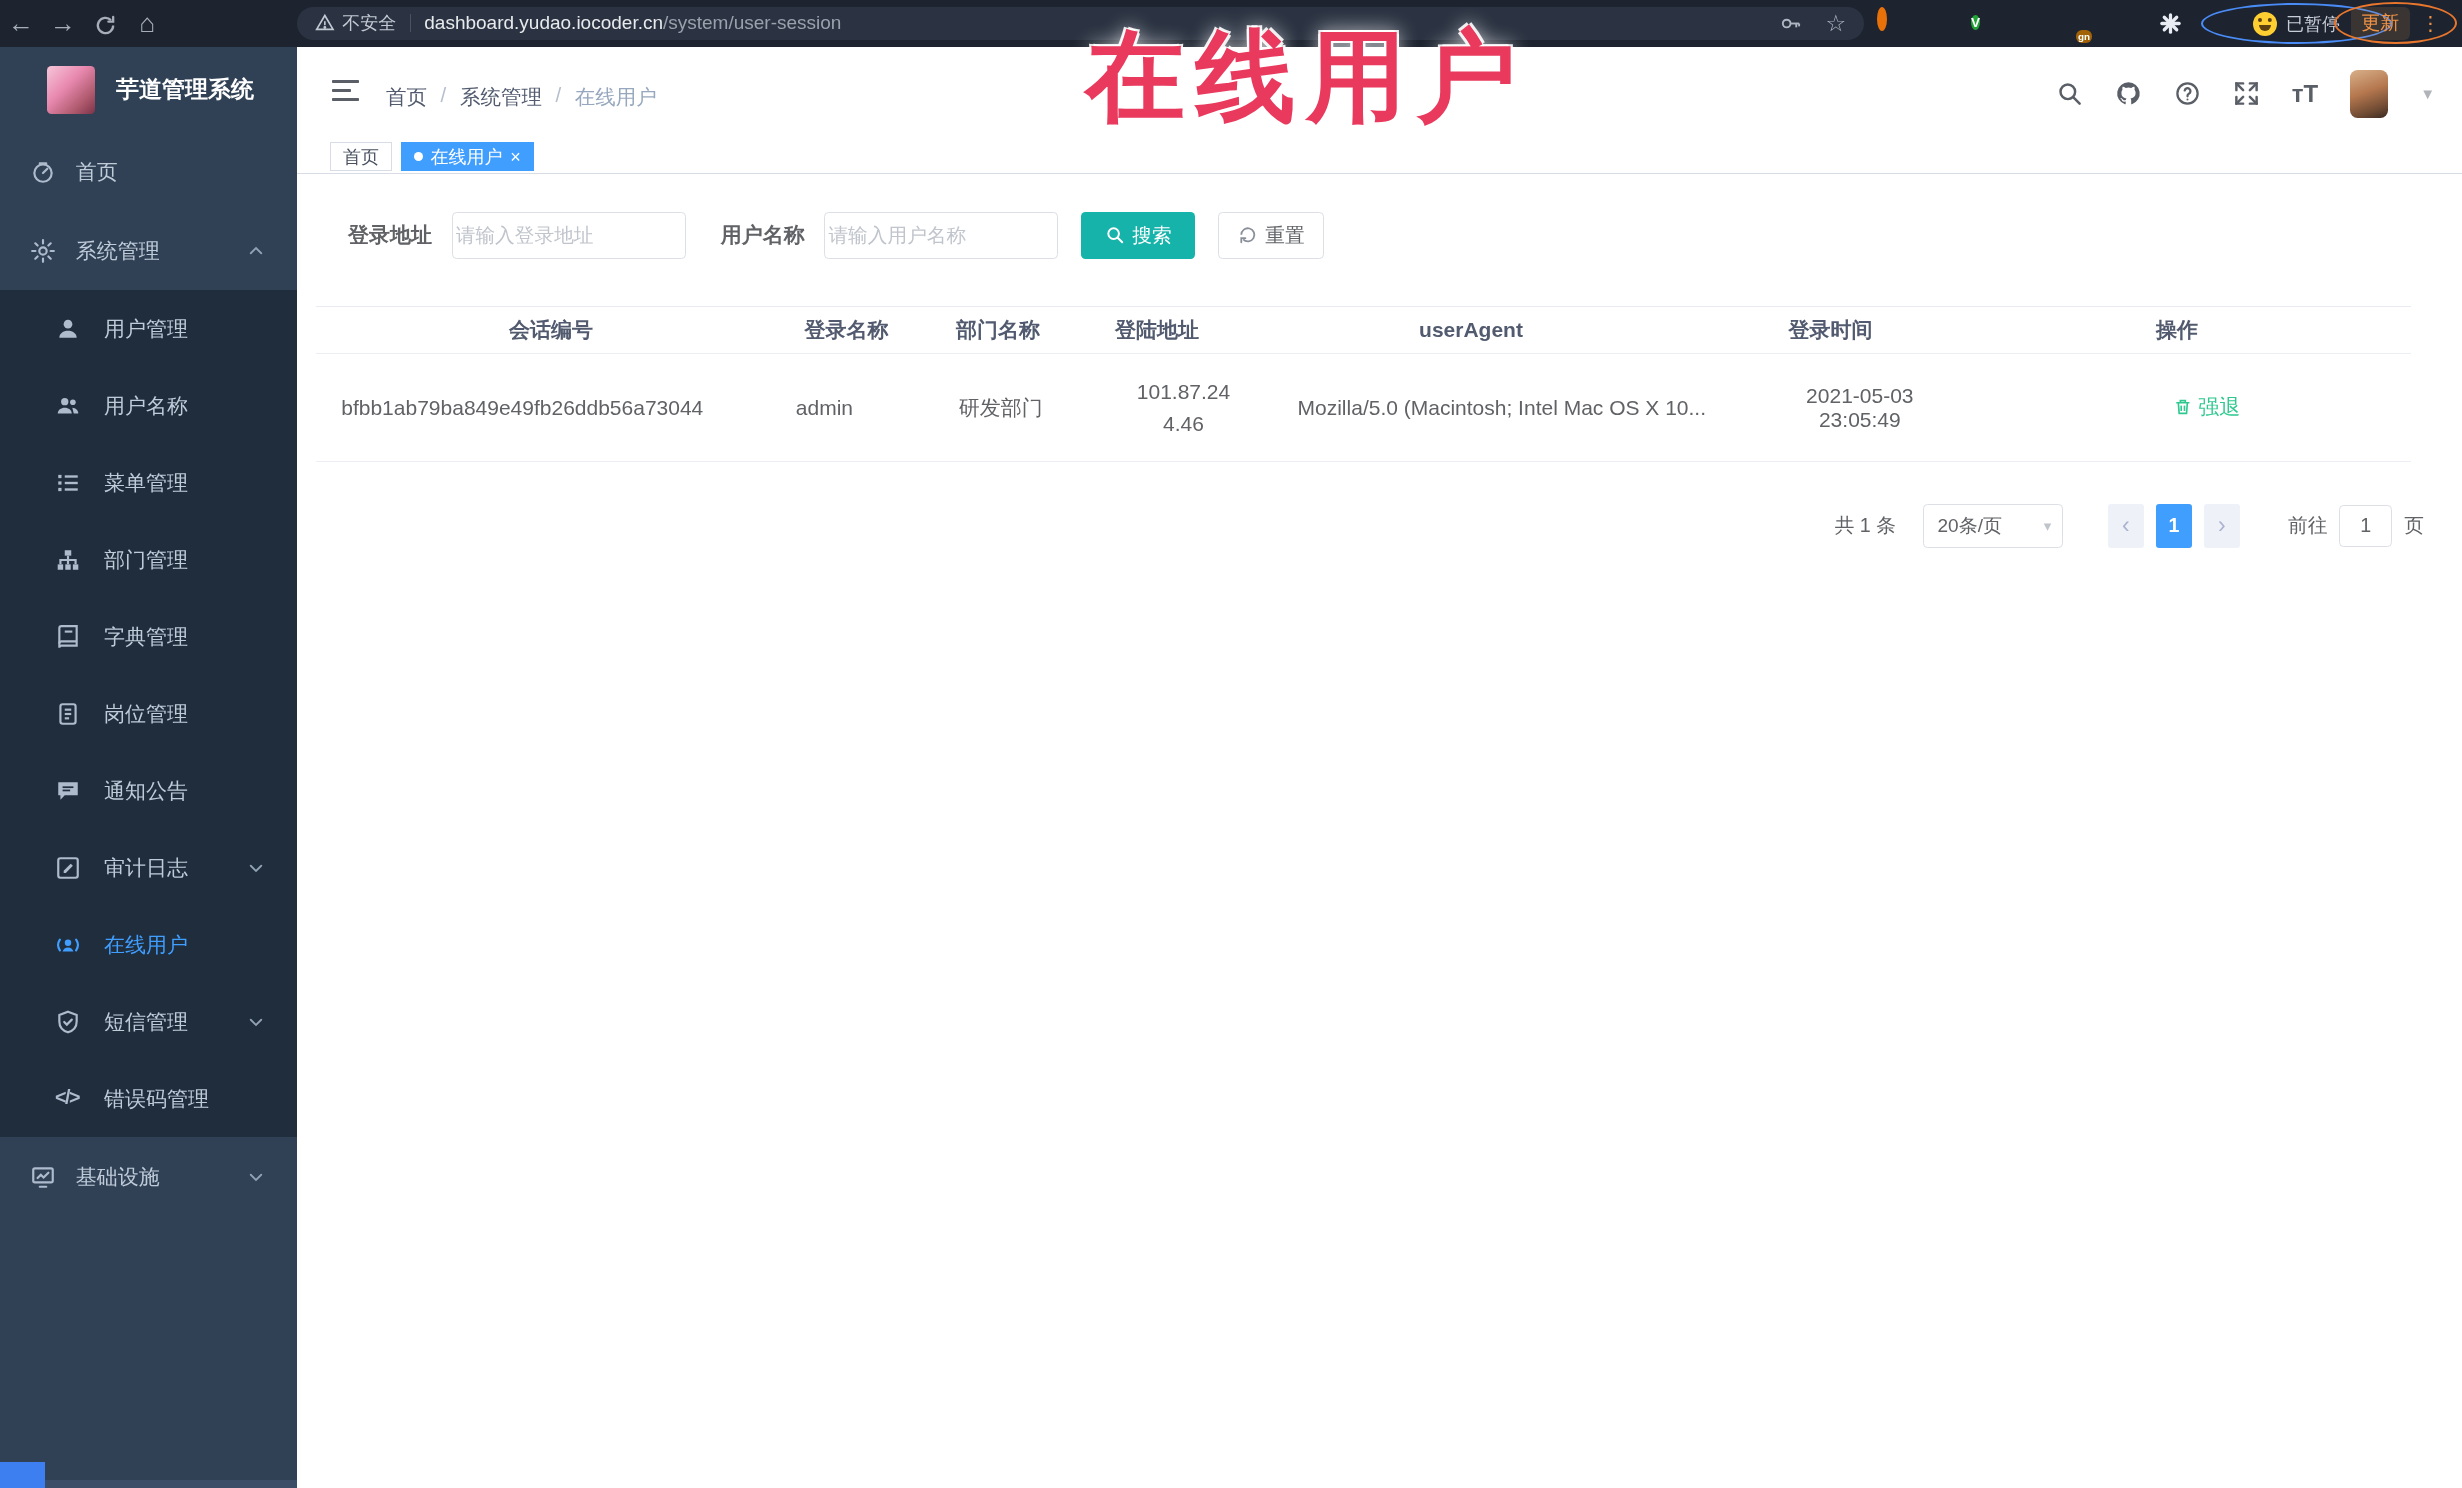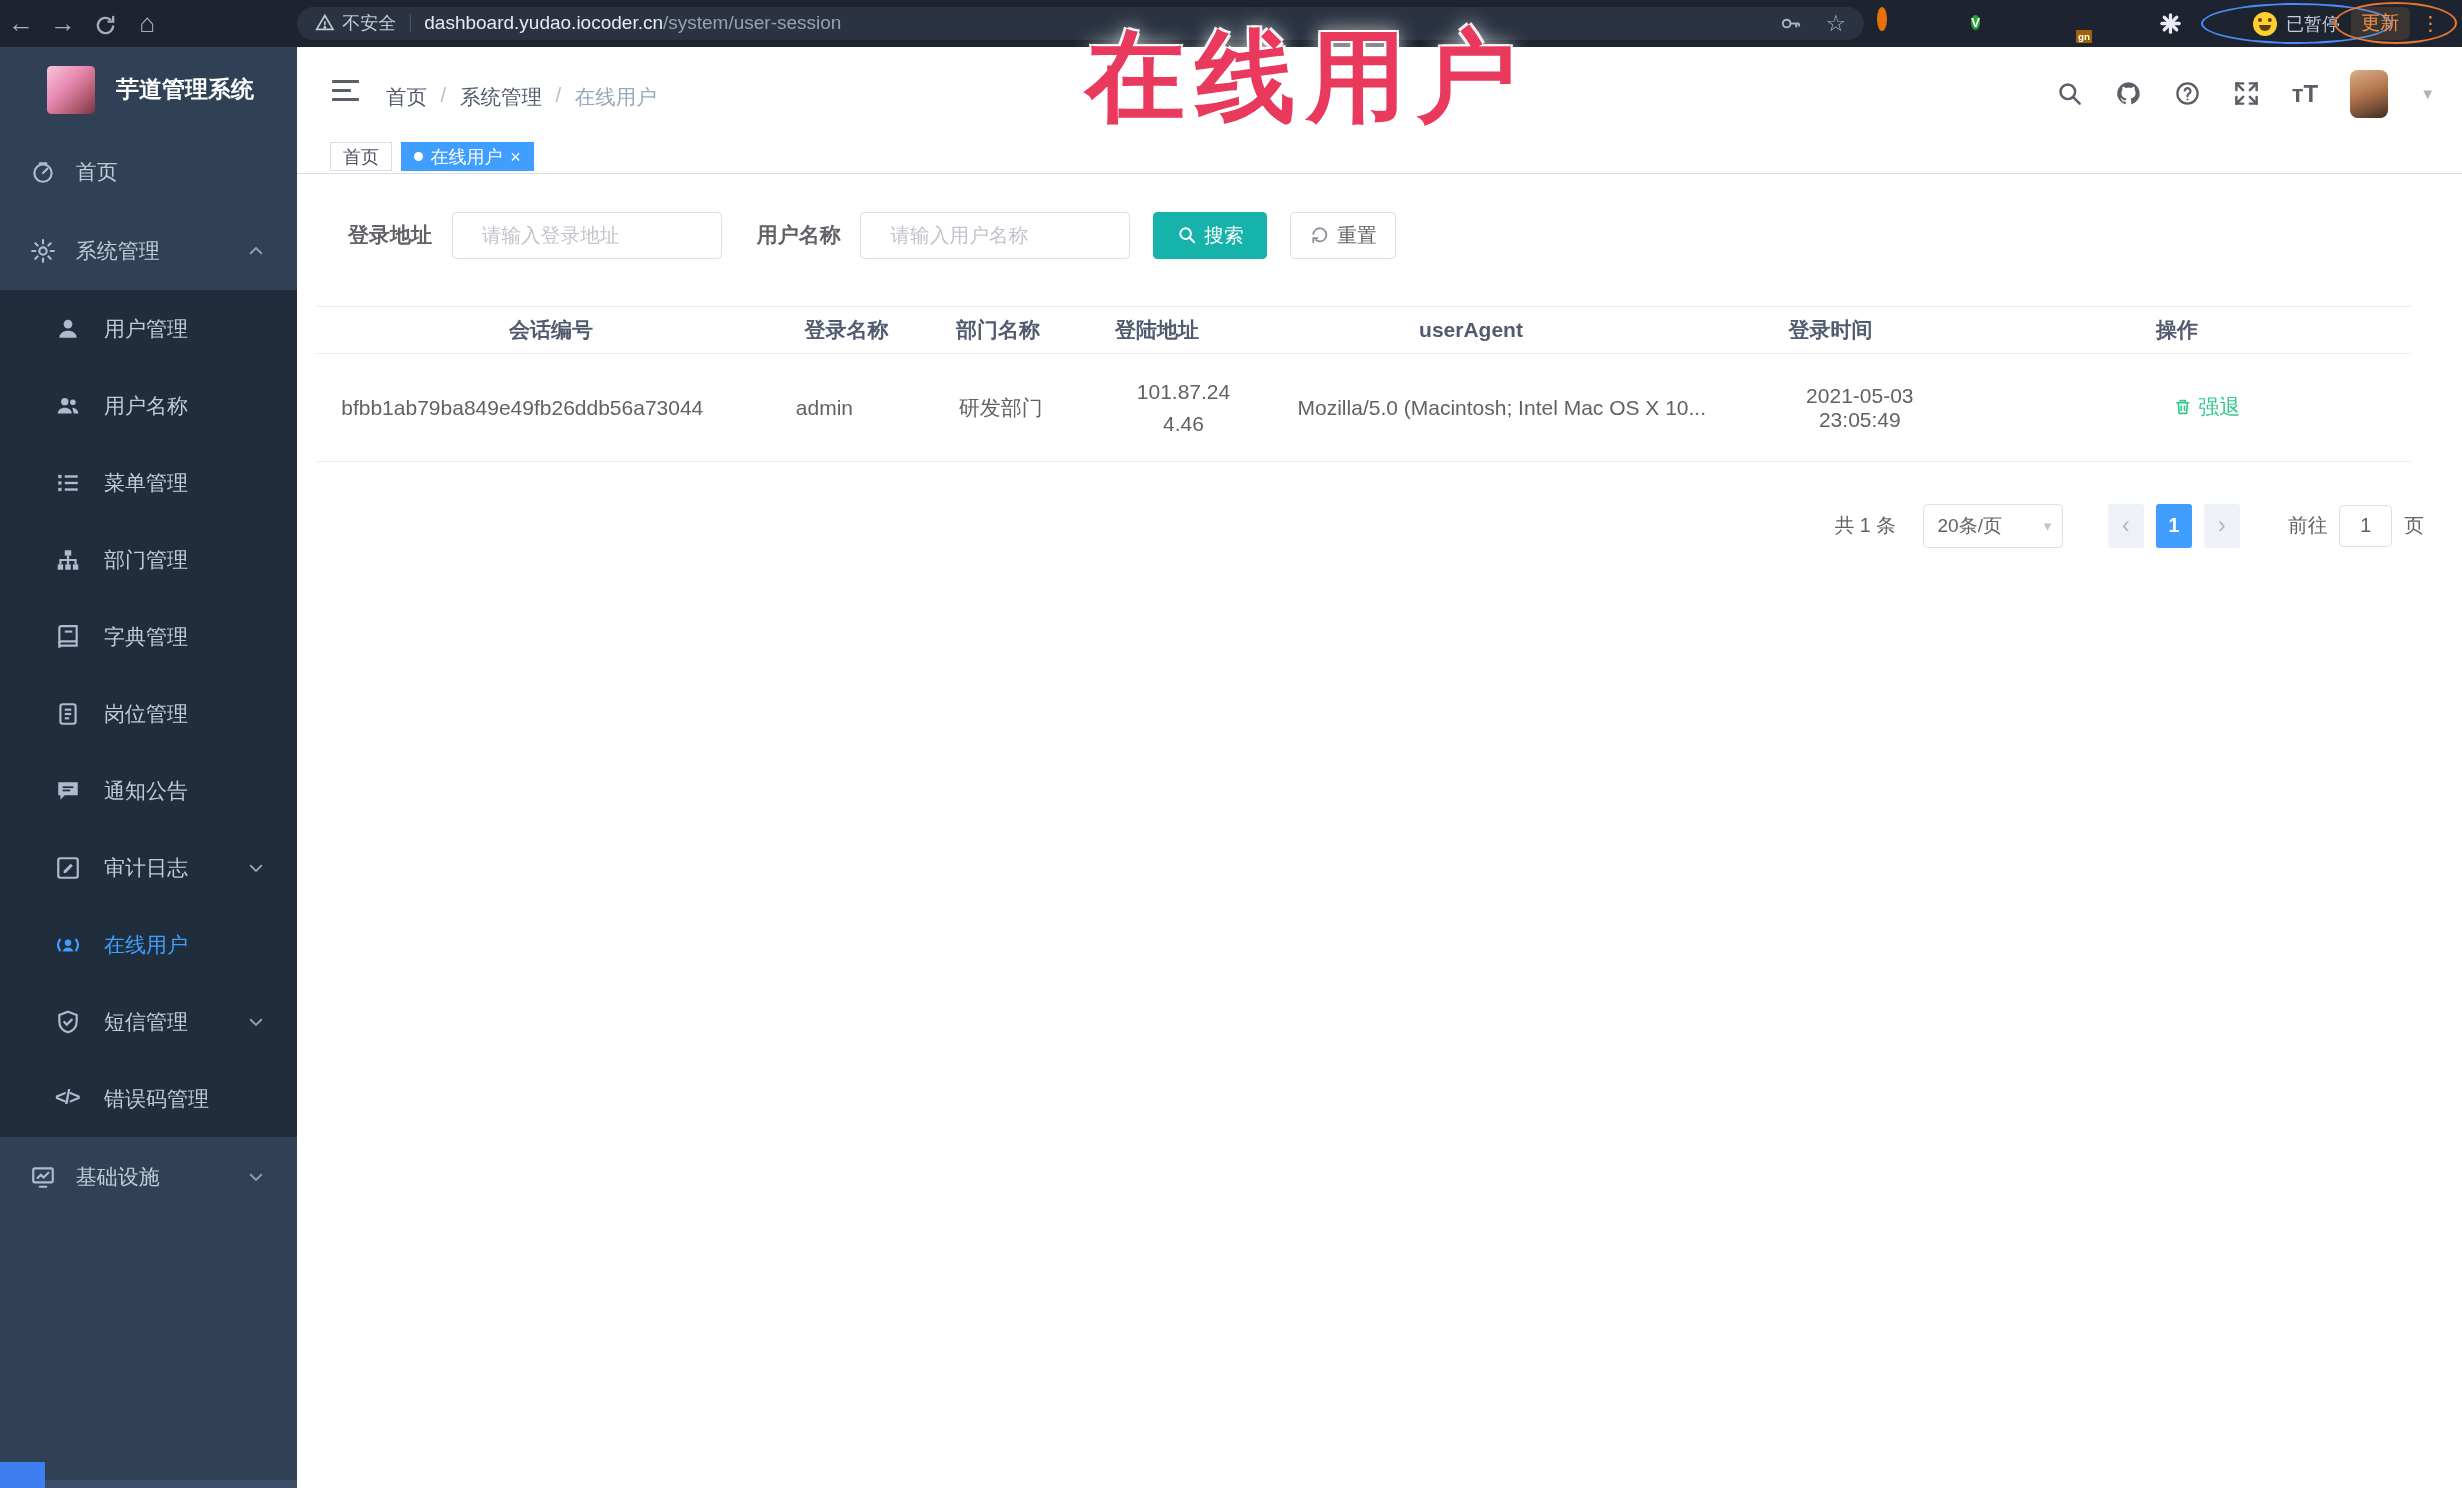--- a/index.html
+++ b/index.html
@@ -19,21 +19,21 @@
   .omni-right { margin-left:auto; display:flex; align-items:center; gap:23px; }
   .ext-row { position:absolute; left:1877px; top:0; height:47px; display:flex; align-items:center; gap:24px; }
   .ext { width:23px; height:23px; position:relative; }
   .ring { width:21px; height:21px; border:5.3px solid #e8710a; border-radius:50%; }
   .drop { width:16.7px; height:16.7px; background:#1a9df0; border-radius:50% 50% 50% 0; transform:rotate(-45deg); margin:3px; }
   .gcircle { width:21px; height:21px; background:#21a336; border-radius:50%; color:#fff; font-size:13.6px; font-weight:bold; text-align:center; line-height:21px; }
   .person-ext { width:19.7px; height:19.7px; margin:1.5px; }
   .person-ext .ph { width:9px; height:9px; background:#5d6b7c; border-radius:50%; margin:0 auto; }
   .person-ext .pb { width:18px; height:9px; background:#2f9df4; border-radius:7.6px 7.6px 0 0; margin-top:1.5px; }
   .db-ext { width:19.7px; height:16.7px; background:#39414e; border-radius:3px; margin-top:1.5px; box-shadow:0 3px 0 #2c333e; }
-  .db-badge { position:absolute; right:-4.5px; bottom:-7.6px; background:#a16207; color:#fff; font-size:9.8px; padding:0.8px 2.3px; border-radius:1px; font-weight:bold; }
+  .db-badge { position:absolute; right:-4.5px; bottom:-7.6px; background:#a16207; color:#fff; font-size:9.8px; padding:0.8px 2.3px; border-radius:6px; font-weight:bold; }
   .leaf-ext { width:19.7px; height:19.7px; background:#7cb342; border-radius:50% 0 50% 50%; margin:1.5px; }
   .flower-ext { color:#e9edf3; }
   .paused-wrap { position:absolute; left:2201px; top:3px; width:191px; height:41px; border:2.3px solid #4a8cf7; border-radius:50%; display:flex; align-items:center; justify-content:center; gap:9px; }
   .emoji-face { width:24px; height:24px; background:#ffce31; border-radius:50%; position:relative; }
   .emoji-face:before { content:""; position:absolute; left:5.3px; top:6.8px; width:3.8px; height:3.8px; border-radius:50%; background:#5c4012; box-shadow:9.8px 0 0 #5c4012; }
   .emoji-face:after { content:""; position:absolute; left:6px; top:13px; width:12px; height:6px; border-radius:0 0 12px 12px; background:#5c4012; }
   .paused-label { font-size:18px; color:#c7ccd6; }
   .update-wrap { position:absolute; left:2334px; top:2.3px; width:123px; height:42px; border:2.3px solid #e8762d; border-radius:50%; display:flex; align-items:center; justify-content:center; gap:10.6px; }
   .update-chip { background:rgba(242,153,74,0.14); color:#f09246; font-size:19px; padding:3.8px 10.6px; border-radius:6px; }
   .kebab { color:#f09246; font-size:19.7px; letter-spacing:0; line-height:7.6px; }
@@ -75,21 +75,21 @@
   .tabbar { position:absolute; left:297px; top:140px; right:0; height:34px; background:#fff; border-bottom:0.8px solid #d8dce5; display:flex; align-items:center; padding-left:33px; gap:9px; z-index:2; }
   .tag { height:29px; display:flex; align-items:center; padding:0 12px; border:0.8px solid #d8dce5; background:#fff; color:#495060; font-size:18px; cursor:pointer; }
   .tag.active { background:#409eff; border-color:#409eff; color:#fff; }
   .tag-dot { width:9px; height:9px; border-radius:50%; background:#fff; margin-right:7.6px; }
   .tag-close { margin-left:7.6px; font-size:18px; line-height:1; }
 
   
   .content { position:absolute; left:297px; top:174px; right:0; bottom:0; background:#fff; }
   .search-row { position:absolute; left:348px; top:211px; height:48px; display:flex; align-items:center; }
   .f-label { font-size:21px; font-weight:bold; color:#606266; margin-right:19.7px; }
-  .f-input { width:270px; height:47px; border:0.8px solid #dcdfe6; border-radius:4.5px; padding:0 29px; font-size:19.7px; color:#606266; outline:none; font-family:inherit; }
+  .f-input { width:234px; height:47px; border:0.8px solid #dcdfe6; border-radius:4.5px; padding:0 3px; font-size:19.7px; color:#606266; outline:none; font-family:inherit; }
   .f-input::placeholder { color:#c0c4cc; }
   .gap40 { width:35px; }
   .btn { height:47px; border-radius:4.5px; font-size:19.7px; display:flex; align-items:center; justify-content:center; gap:7.6px; cursor:pointer; border:none; font-family:inherit; }
   .btn-search { width:114px; background:#16b3aa; color:#fff; margin-left:23px; }
   .btn-reset { width:106px; background:#fff; color:#606266; border:0.8px solid #dcdfe6; margin-left:23px; }
   .btn svg { width:19.7px; height:19.7px; }
 
   .data-table { position:absolute; left:316px; top:306px; width:2095px; border-top:0.8px solid #e8ebf1; font-size:21px; }
   .t-head { display:flex; height:47px; align-items:center; border-bottom:0.8px solid #ebeef5; }
   .t-row { display:flex; min-height:108px; align-items:center; border-bottom:0.8px solid #ebeef5; color:#606266;gap:42px; }

